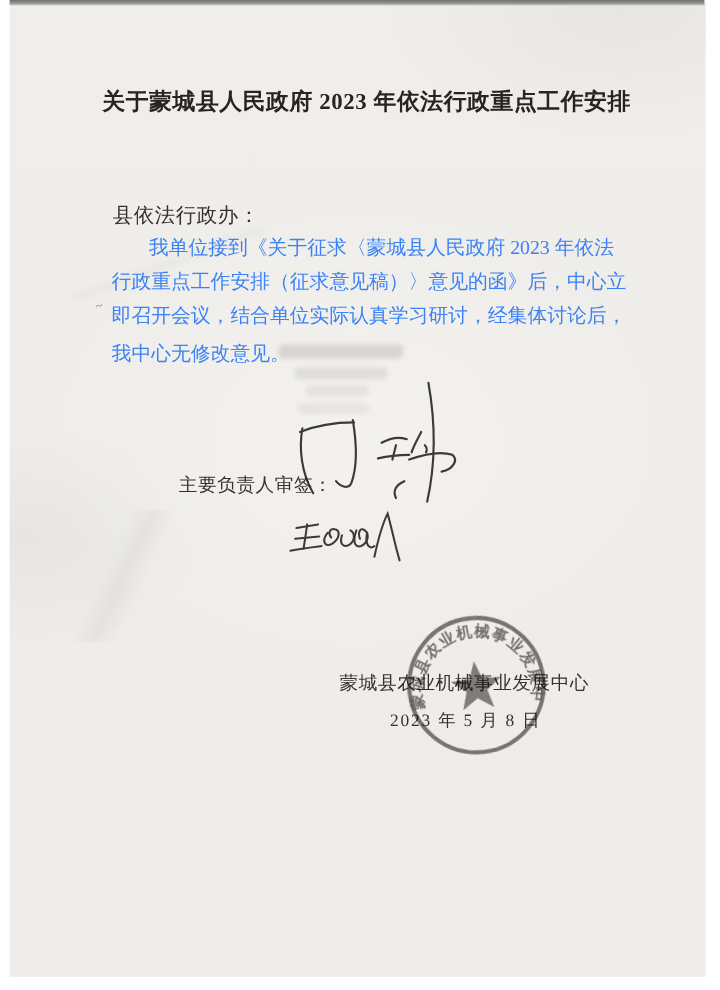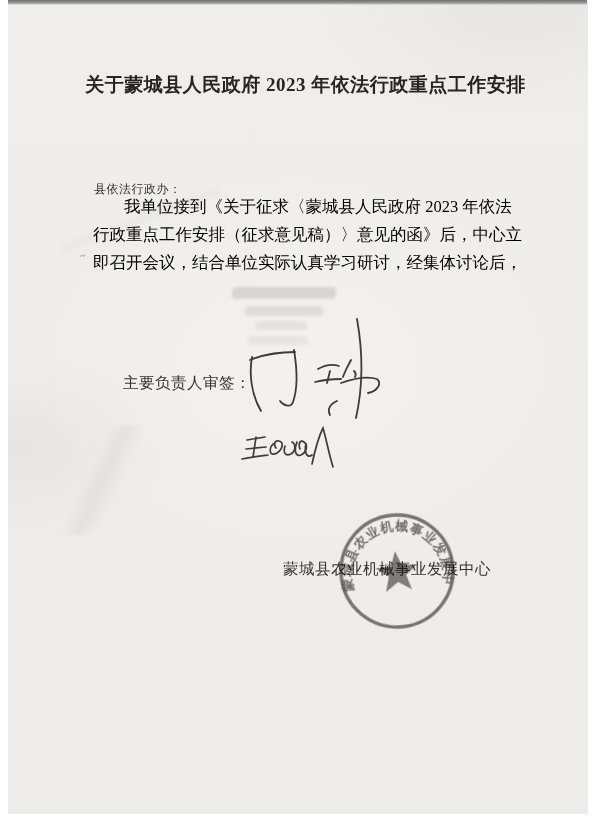--- a/index.html
+++ b/index.html
@@ -41,42 +41,42 @@
   .doc-title {
     position: absolute; left: 8px; width: 595px;
     text-align: center;
     font-size: 19px; font-weight: 700;
     color: #272523;
     letter-spacing: 0.5px;
   }
   .t1 { top: 72px; }
   .t2 { top: 104px; }
   .salutation {
-    position: absolute; left: 94px; top: 181px;
-    font-size: 12px; color: #33302d; letter-spacing: 0.5px;
+    position: absolute; left: 94px; top: 168px;
+    font-size: 17px; color: #33302d; letter-spacing: 0.5px;
   }
   .bodyline {
     position: absolute; left: 93px; width: 402px;
-    font-size: 16.5px; color: #000000;
+    font-size: 16.5px; color: #3b82f6;
     text-align: justify; text-align-last: justify;
     white-space: nowrap;
   }
   .bl0 { top: 196px; padding-left: 31px; }
   .bl1 { top: 224px; }
   .bl2 { top: 252px; }
   .bl3 { top: 284px; text-align: left; text-align-last: left; }
   .stray-mark {
     position: absolute; left: 80px; top: 250px;
     font-size: 10px; color: #7a7671; transform: rotate(-12deg);
   }
   .sign-label {
     position: absolute; left: 123px;
     font-size: 15.5px; color: #34312e; letter-spacing: 0.5px;
   }
-  .sl1 { top: 373px; }
+  .sl1 { top: 394px; margin-left: 26px; }
   .sl2 { top: 437px; }
   .org-name {
     position: absolute; left: 283px; top: 559px;
     font-size: 15.5px; color: #35322f; letter-spacing: 0.5px;
   }
   .doc-date {
     position: absolute; left: 325px; top: 591px;
     font-size: 14.5px; color: #35322f; letter-spacing: 1.5px;
   }
   .sig-svg {
@@ -116,25 +116,27 @@
   <div class="ghost g3"></div>
   <div class="ghost g4"></div>
 
   <div class="doc-title t1">关于蒙城县人民政府 2023 年依法行政重点工作安排</div>
 
   <div class="salutation">县依法行政办：</div>
 
   <div class="bodyline bl0">我单位接到《关于征求〈蒙城县人民政府 2023 年依法</div>
   <div class="bodyline bl1">行政重点工作安排（征求意见稿）〉意见的函》后，中心立</div>
   <div class="bodyline bl2">即召开会议，结合单位实际认真学习研讨，经集体讨论后，</div>
+  <div class="bodyline bl3">我中心无修改意见。</div>
   <div class="stray-mark">~</div>
 
   <div class="sign-label sl1">主要负责人审签：</div>
 
   <div class="org-name">蒙城县农业机械事业发展中心</div>
+  <div class="doc-date">2023 年 5 月 8 日</div>
 
   <svg class="sig-svg" viewBox="0 0 600 825">
     <g stroke="#2e2c29" stroke-width="1.8" fill="none" stroke-linecap="round" opacity="0.92">
       <path d="M252,357 C249,373 251,394 261,411"></path>
       <path d="M250,360 C265,354 281,352 295,352"></path>
       <path d="M294,350 C297,368 298,388 293,402 C291,408 284,406 280,401"></path>
       <path d="M318,369 C325,365 333,364 339,366"></path>
       <path d="M330,371 L327,383"></path>
       <path d="M315,382 C323,380 333,379 341,379"></path>
       <path d="M351,360 C348,366 345,371 343,377"></path>

